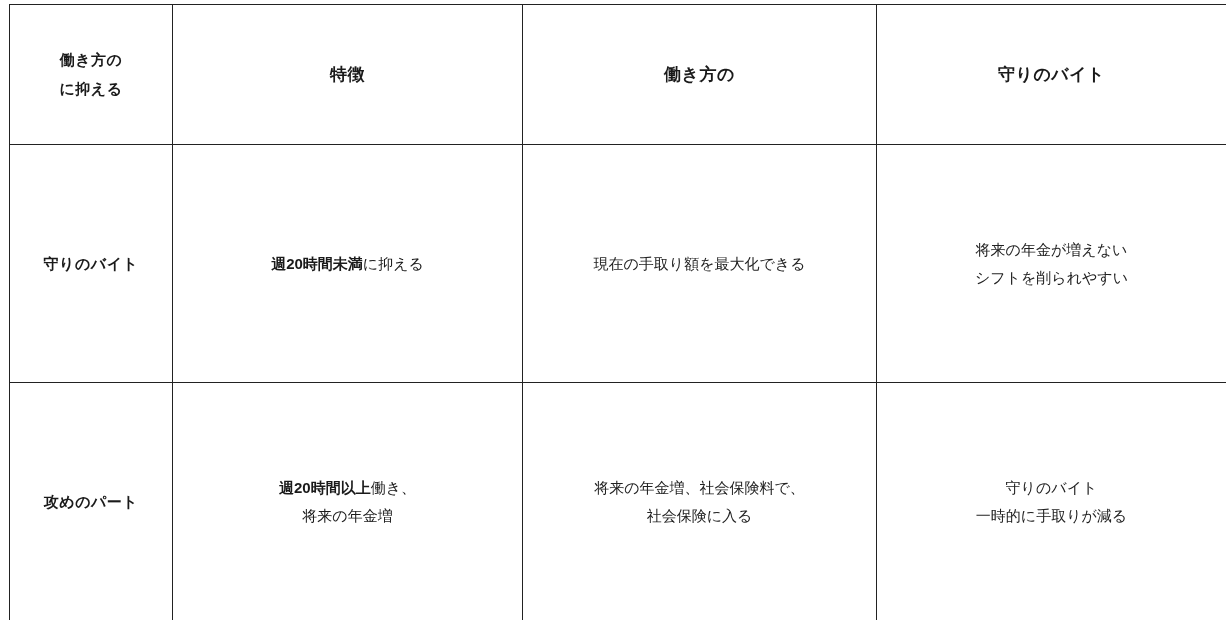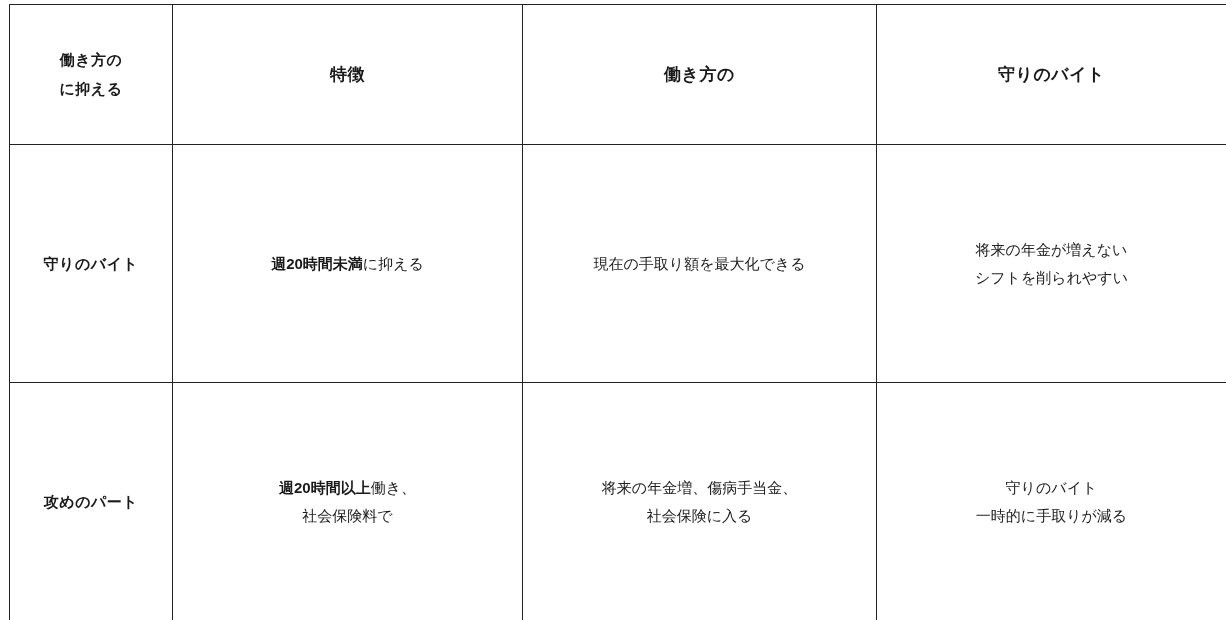--- a/index.html
+++ b/index.html
@@ -108,24 +108,24 @@
         <td class="demerit">
           <span class="line">将来の年金が増えない</span>
           <span class="line">シフトを削られやすい</span>
         </td>
       </tr>
 
       <tr class="body">
         <td class="rowlabel">攻めのパート</td>
         <td class="feature">
           <span class="line nowrap"><span class="strong">週20時間以上</span><span>働き、</span></span>
-          <span class="line">社会保険料で</span>
+          <span class="line">将来の年金増</span>
         </td>
         <td class="merit">
-          <span class="line">将来の年金増、傷病手当金、</span>
+          <span class="line">将来の年金増、社会保険料で、</span>
           <span class="line">社会保険に入る</span>
         </td>
         <td class="demerit">
           <span class="line">守りのバイト</span>
           <span class="line">一時的に手取りが減る</span>
         </td>
       </tr>
     </tbody>
   </table>
 </div>

